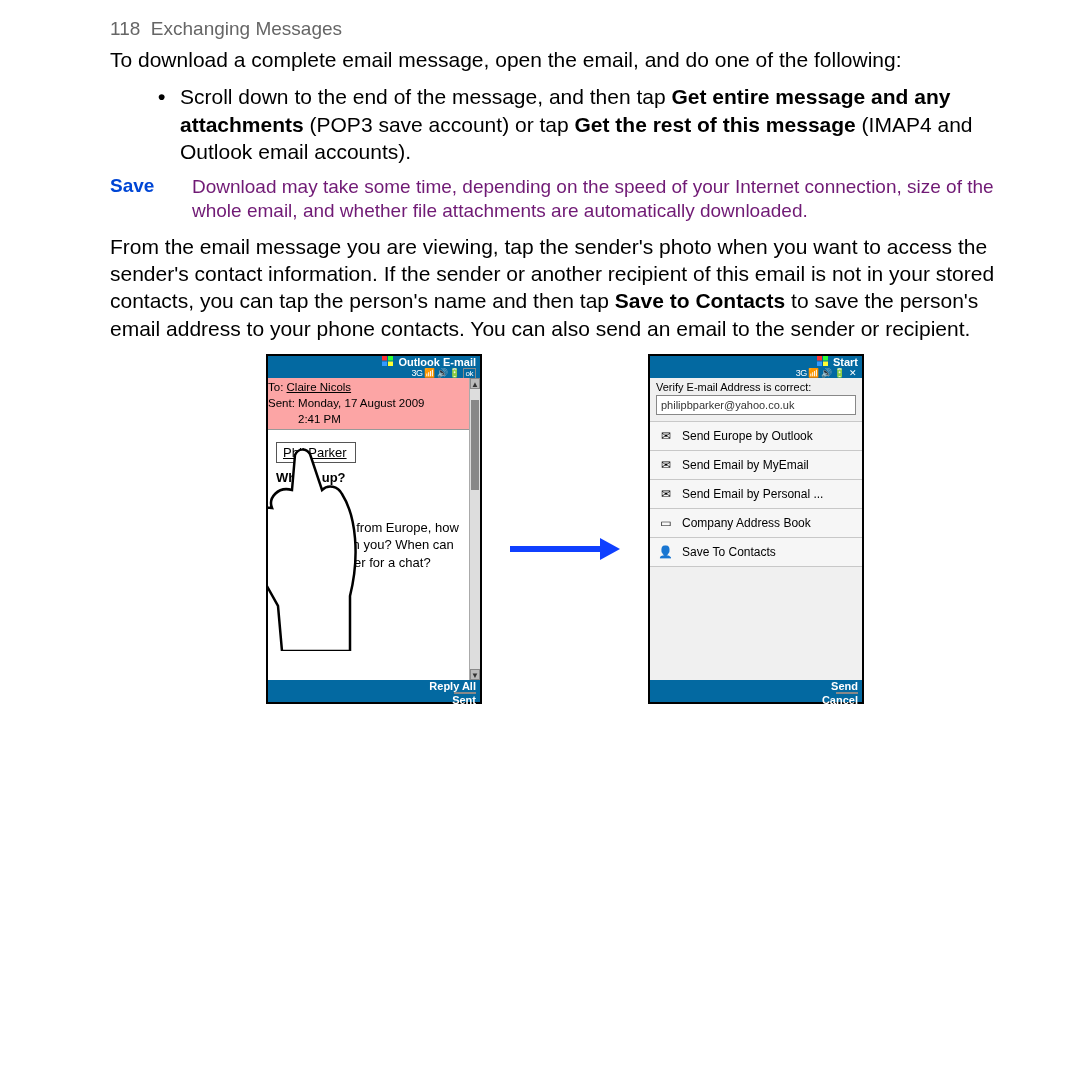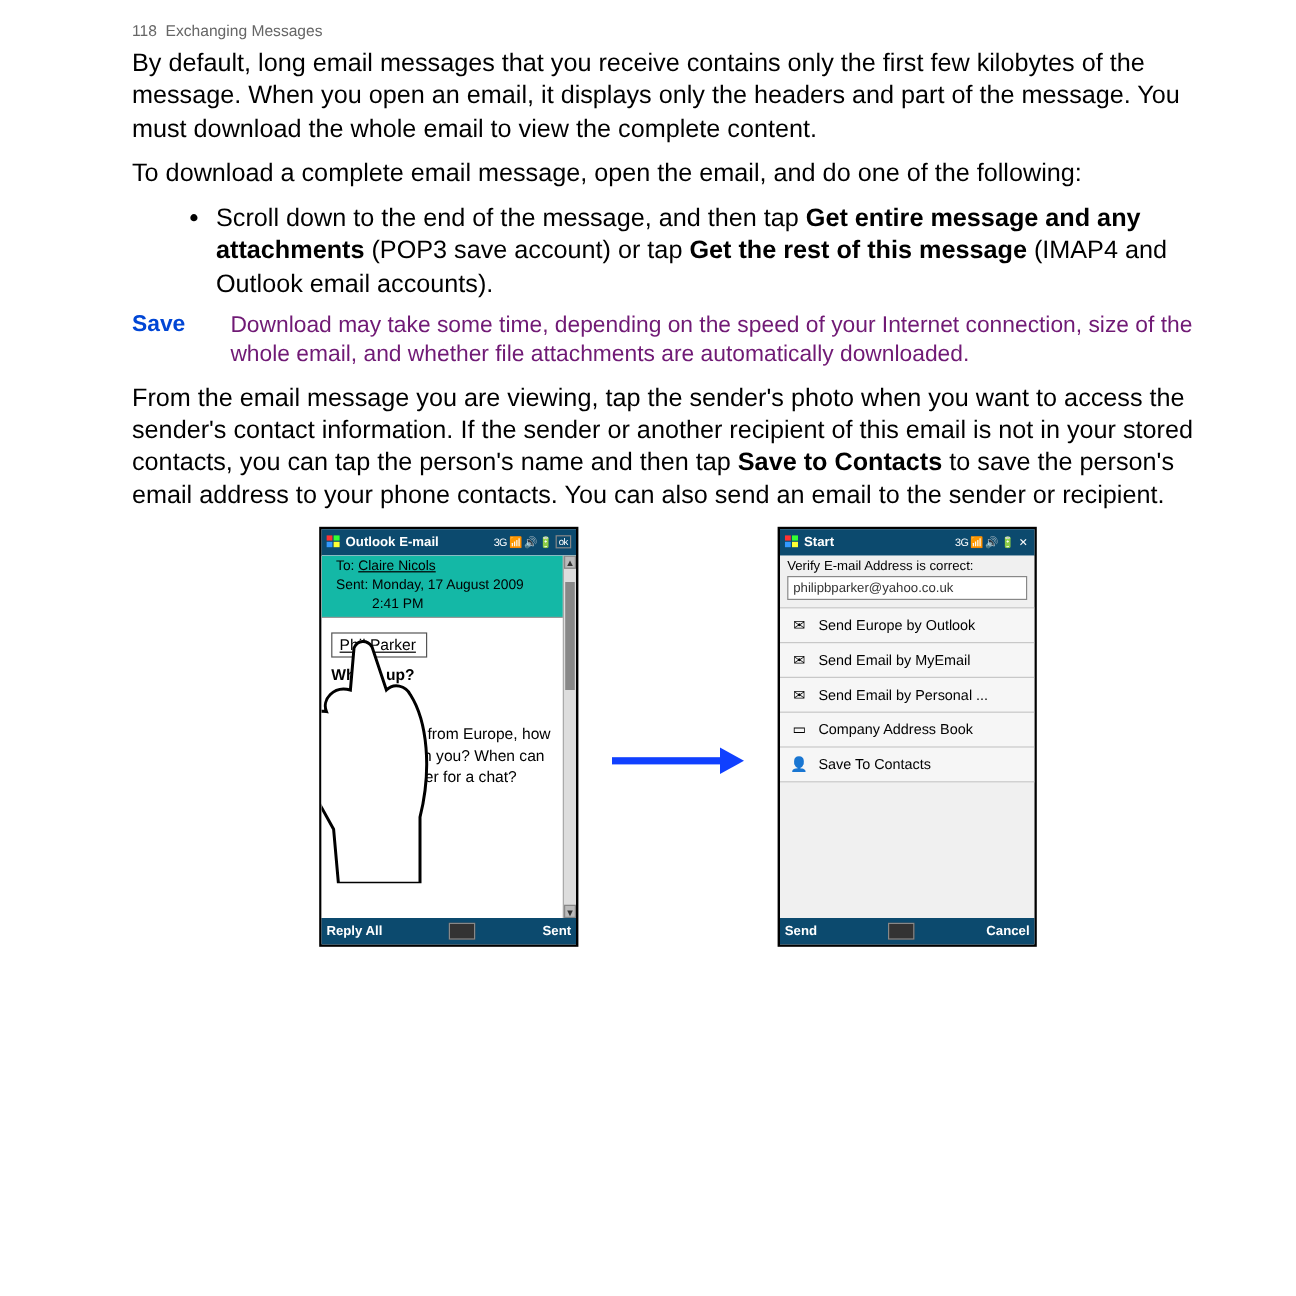--- a/index.html
+++ b/index.html
@@ -10,21 +10,21 @@
     width: 1080px;
     height: 1080px;
     overflow: hidden;
     color: #000;
   }
   .page {
     padding: 18px 60px 0 110px;
     box-sizing: border-box;
   }
   .header-line {
-    font-size: 13px;
+    font-size: 19px;
     color: #666;
     margin-bottom: 6px;
   }
   .page-num { color: #666; }
   .section-title {
     color: #0046d5;
     font-weight: bold;
     font-size: 27px;
     margin: 6px 0 2px 0;
   }
@@ -81,28 +81,29 @@
     width: 212px;
     height: 346px;
     border: 2px solid #000;
     background: #fff;
     position: relative;
     display: flex;
     flex-direction: column;
     font-family: Tahoma, Arial, sans-serif;
   }
   .phone .titlebar, .phone .bottombar {
-    background: #0c4a6e;
+    background: #0369a1;
     color: #fff;
     height: 22px;
     display: flex;
-    align-items: center;
+    align-items: flex-end;
     font-size: 11px;
     padding: 0 4px;
     flex-shrink: 0;
+    flex-direction: column;
   }
   .phone .titlebar .tleft { display:flex; align-items:center; gap:4px;}
   .phone .flag {
     width: 12px; height: 11px;
     display:inline-block;
   }
   .phone .flag svg { display:block; }
   .phone .titlebar .tright {
     margin-left: auto;
     display: flex;
@@ -123,23 +124,23 @@
     font-weight: bold;
     font-size: 11px;
   }
   .bottombar .kbd {
     width: 20px; height: 12px; border:1px solid #888;
     background: #333;
     display:inline-block;
   }
   
   .mail-meta {
-    background: #14b8a6;
+    background: #fca5a5;
     border-bottom: 1px solid #999;
-    padding: 2px 12px;
+    padding: 2px 0;
     font-size: 11.5px;
     line-height: 1.35;
   }
   .mail-meta .to a { text-decoration: underline; color:#000; }
   .mail-meta .sent { margin-top:1px; }
   .mail-meta .indent { margin-left: 30px; }
   .mail-from {
     margin: 12px 0 6px 8px;
   }
   .mail-from-box {
@@ -258,21 +259,20 @@
 </head>
 <body>
 
 <div class="page">
 
   <div class="header-line">
     <span class="page-num">118</span>&nbsp;&nbsp;<span>Exchanging Messages</span>
   </div>
 
 
-  <div class="body-text">By default, long email messages that you receive contains only the first few kilobytes of the message. When you open an email, it displays only the headers and part of the message. You must download the whole email to view the complete content.</div>
   <div class="body-text">To download a complete email message, open the email, and do one of the following:</div>
 
   <ul class="bullets">
     <li>
       <span>Scroll down to the end of the message, and then tap </span><span class="b">Get entire message and any attachments</span><span> (POP3 save account) or tap </span><span class="b">Get the rest of this message</span><span> (IMAP4 and Outlook email accounts).</span>
     </li>
   </ul>
 
   <div class="note-row">
     <div class="note-label">Save</div>

